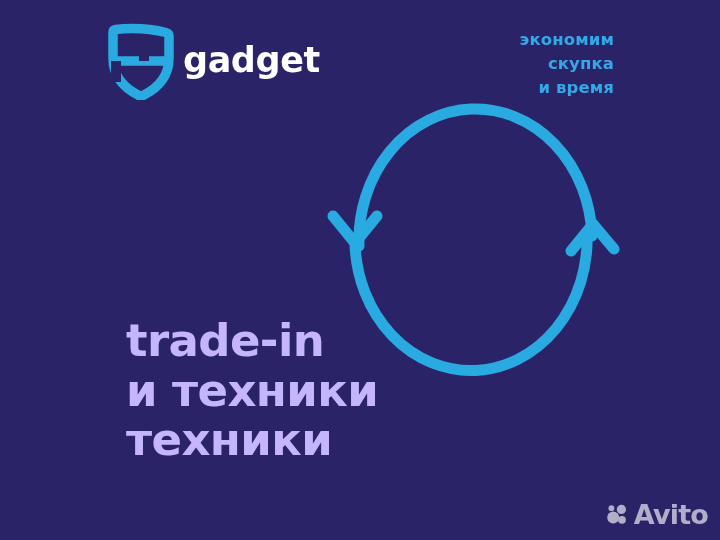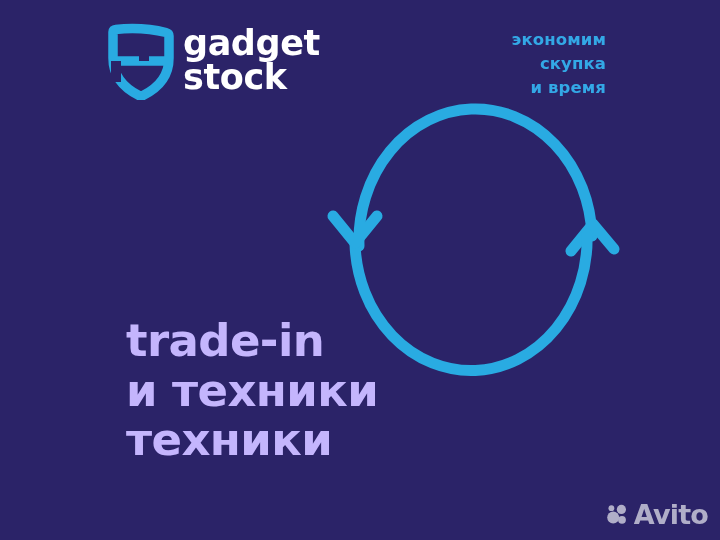--- a/index.html
+++ b/index.html
@@ -46,21 +46,21 @@
     color: #ffffff;
     font-family: "DejaVu Sans", "Liberation Sans", sans-serif;
     font-weight: 700;
     font-size: 35px;
     letter-spacing: -0.4px;
   }
 
   
   #tagline {
     position: absolute;
-    right: 114px;
+    right: 106px;
     top: 28px;
     text-align: right;
     color: #33a8e6;
     font-family: "DejaVu Sans", "Liberation Sans", sans-serif;
     font-weight: 700;
     font-size: 16.5px;
     line-height: 1.45;
     letter-spacing: 0.1px;
   }
   .tagline-line { display: block; white-space: nowrap; }
@@ -126,21 +126,20 @@
                  C 20 68, 9 57, 9 38
                  Z" stroke="#29abe2" stroke-width="9.5" stroke-linejoin="round"></path>
         <path d="M12 41 L 62 41" stroke="#29abe2" stroke-width="9.5" stroke-linecap="butt"></path>
         <path d="M40 41 L 40 20" stroke="#2b2368" stroke-width="10"></path>
         <path d="M12 41 L 12 62" stroke="#2b2368" stroke-width="10"></path>
       </svg>
     </span>
 
     <div id="brand-wordmark">
       <span class="wordmark-line">gadget</span>
-      <span class="wordmark-line">stock</span>
     </div>
   </div>
 
   <div id="tagline">
     <span class="tagline-line">экономим</span>
     <span class="tagline-line">скупка</span>
     <span class="tagline-line">и время</span>
   </div>
 
   <div id="cycle-graphic">

